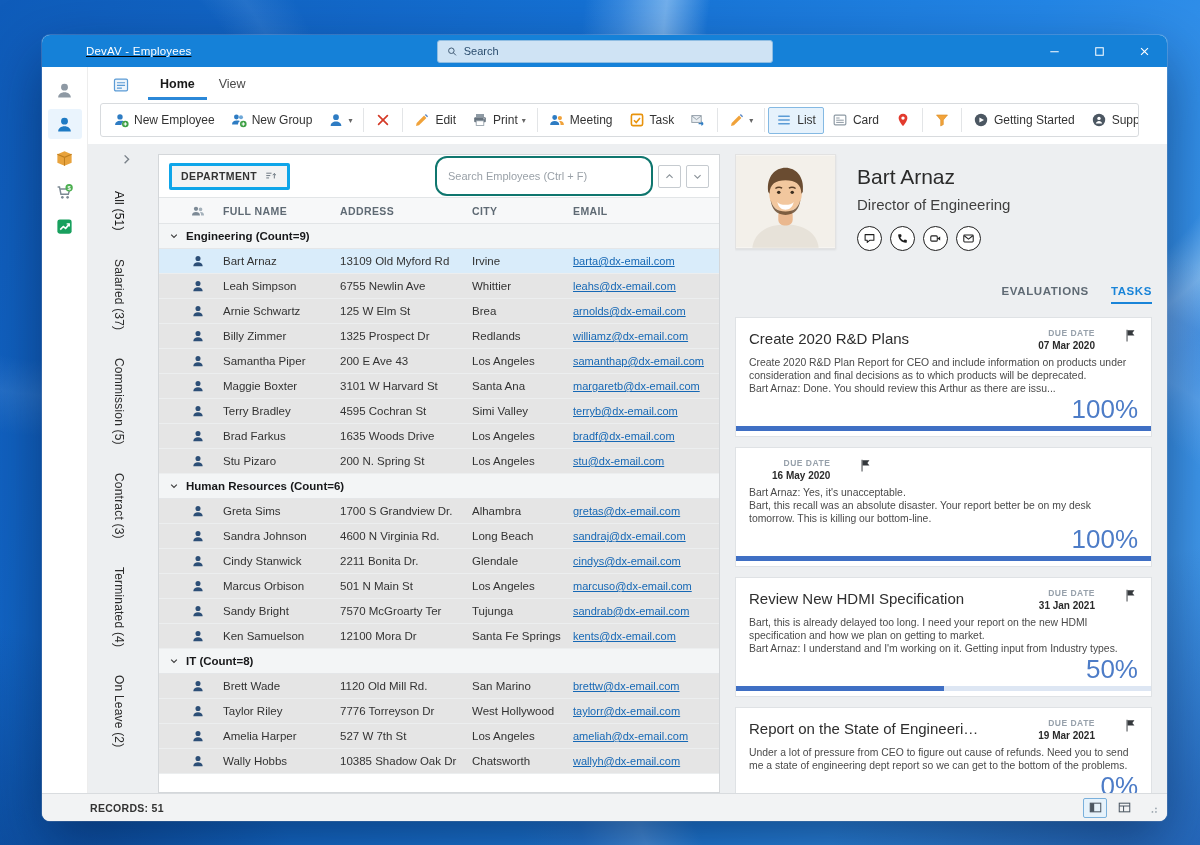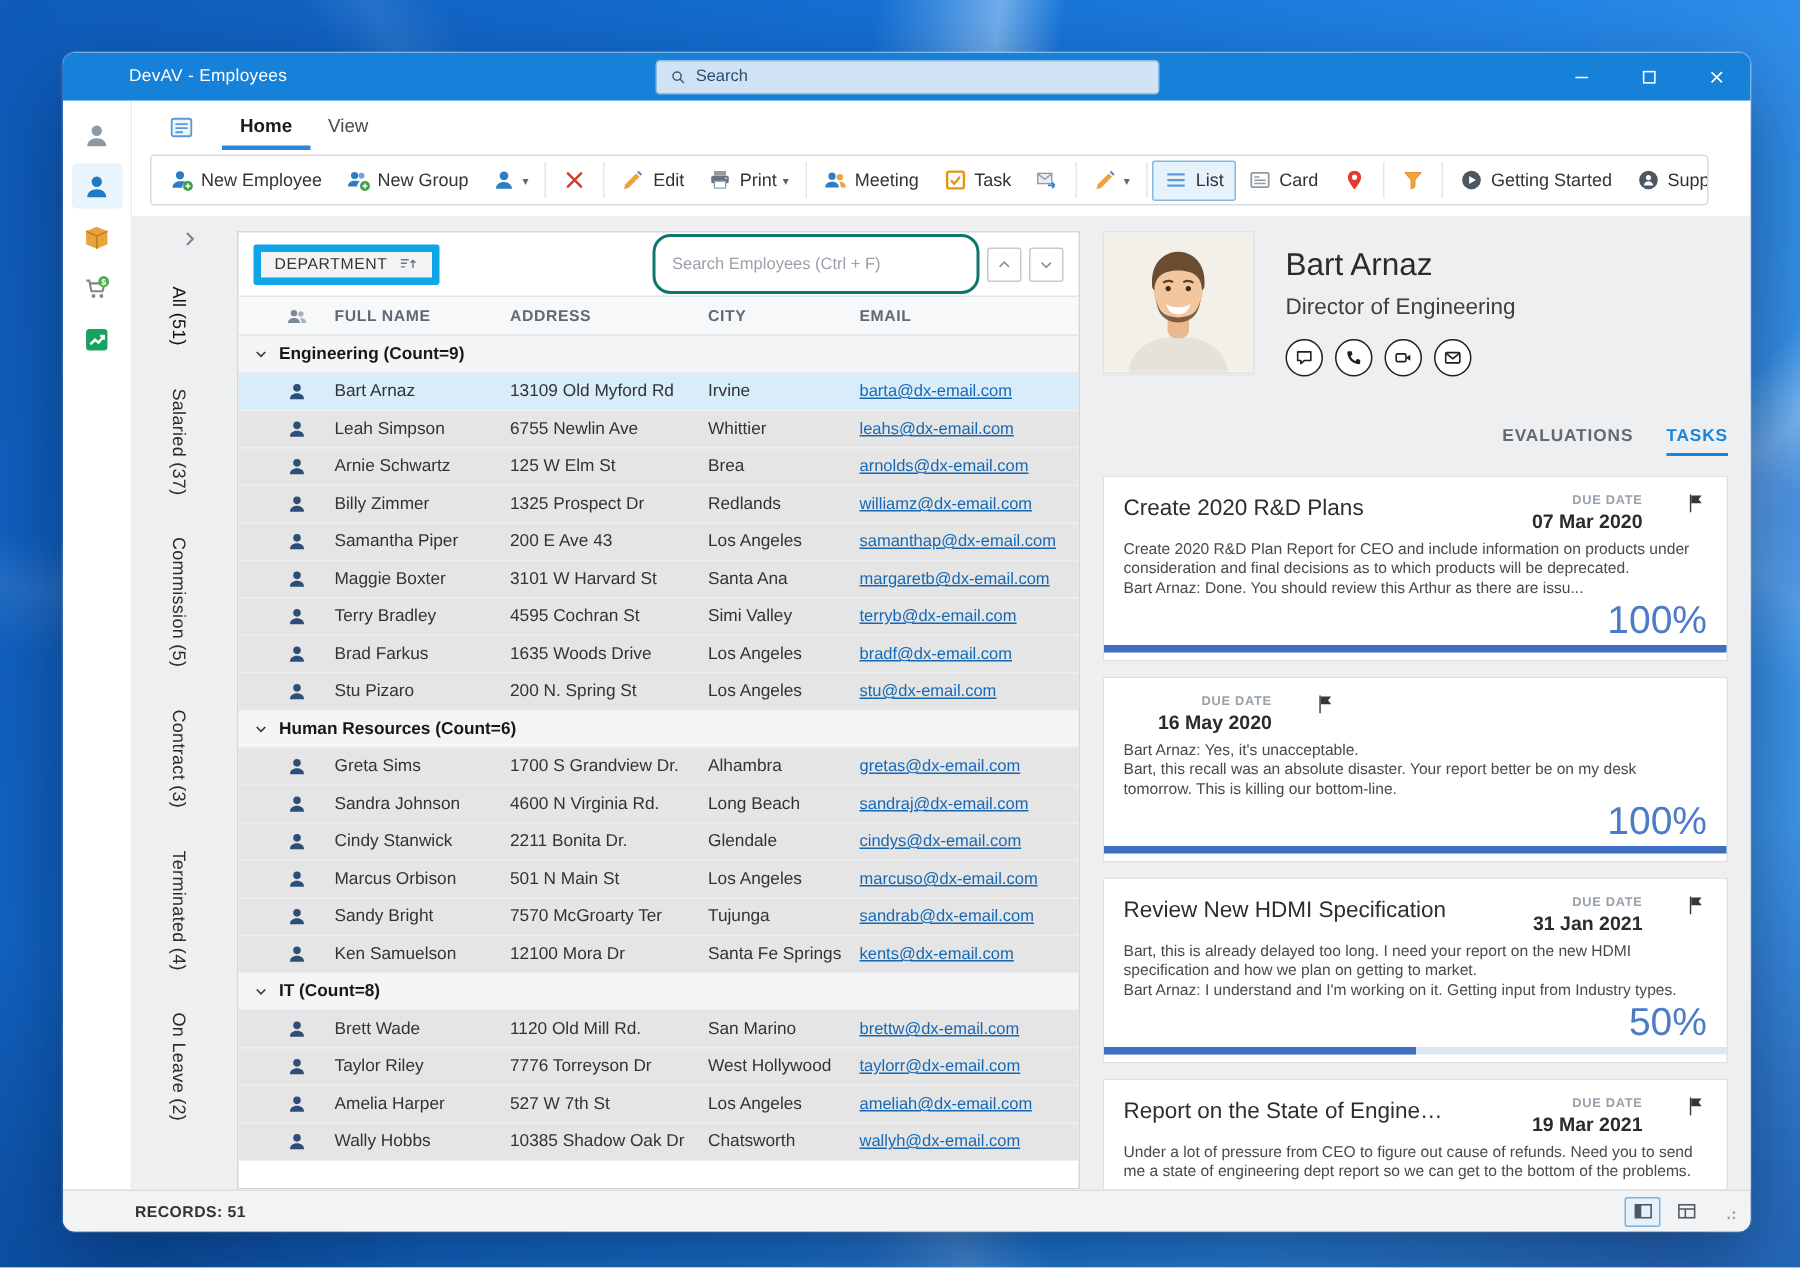--- a/index.html
+++ b/index.html
@@ -23,21 +23,21 @@
 
   
   .window{
     position:absolute; left:42px; top:35px; width:1125px; height:786px;
     border-radius:8px; overflow:hidden; background:#fff;
     box-shadow:0 24px 60px rgba(0,15,50,.5), 0 0 0 1px rgba(255,255,255,.18);
     display:flex; flex-direction:column;
   }
 
   
-  .titlebar{height:32px; background:#1581d8; display:flex; align-items:center; position:relative; flex:0 0 32px;}
+  .titlebar{height:32px; background:#1581d8; display:flex; align-items:center; position:relative; flex:0 0 32px;text-decoration:underline;}
   .tb-title{color:#fff; font-size:11.5px; margin-left:44px; letter-spacing:.2px;}
   .tb-search{
     position:absolute; left:50%; transform:translateX(-50%);
     width:336px; height:23px; border-radius:3px;
     background:#cfe3f4; border:1px solid #8fbde2;
     display:flex; align-items:center; padding:0 8px; gap:6px;
   }
   .tb-search .ic{width:13px; height:13px;}
   .tb-search input{border:none; outline:none; background:transparent; font-size:11px; color:#1d3b5a; width:100%; font-family:inherit;}
   .tb-search input::placeholder{color:#2b4d6e;}
@@ -80,21 +80,21 @@
   .filter-strip{width:62px; flex:0 0 62px; display:flex; flex-direction:column; align-items:center; padding-top:8px;}
   .strip-expand{width:15px; height:15px; cursor:pointer; align-self:center; margin-left:14px;}
   .strip-expand .ic{width:15px; height:15px;}
   .vtabs{margin-top:24px; display:flex; flex-direction:column; align-items:center; gap:28px;}
   .vtab{writing-mode:vertical-rl; font-size:12px; color:#2b2b2b; cursor:pointer; letter-spacing:.2px;}
   .vtab.active{color:#111;}
 
   
   .grid-card{width:562px; flex:0 0 562px; background:#fff; border:1px solid #d4d7da; margin:10px 0 0 8px; display:flex; flex-direction:column; overflow:hidden;}
   .grid-topbar{height:42px; flex:0 0 42px; display:flex; align-items:center; padding:0 10px; gap:5px;}
-  .dept-btn{height:27px; padding:0 9px; background:#f2f3f4; border:5px solid #0ea5e9; border-radius:2px; display:flex; align-items:center; gap:7px; font-size:10.5px; font-weight:normal; letter-spacing:.4px; color:#333; cursor:pointer; font-family:inherit;}
+  .dept-btn{height:27px; padding:0 9px; background:#f2f3f4; border:3px solid #0ea5e9; border-radius:2px; display:flex; align-items:center; gap:7px; font-size:10.5px; font-weight:bold; letter-spacing:.4px; color:#333; cursor:pointer; font-family:inherit;}
   .dept-btn .ic{width:14px; height:14px;}
   .grid-search{margin-left:auto; width:218px; height:40px; border:2px solid #0f766e; border-radius:12px; background:#fff; display:flex; padding:0 11px;}
   .grid-search input{border:none; outline:none; width:100%; font-size:11px; color:#333; background:transparent; font-family:inherit;}
   .grid-search input::placeholder{color:#9aa1a8;}
   .find-btn{width:23px; height:23px; border:1px solid #c6cbd0; background:#fff; border-radius:2px; display:flex; align-items:center; justify-content:center; cursor:pointer; padding:0;}
   .find-btn .ic{width:11px; height:11px;}
 
   .grid-header{display:flex; align-items:center; height:27px; flex:0 0 27px; background:#f7f8f9; border-top:1px solid #e2e5e7; border-bottom:1px solid #e2e5e7; font-size:10.5px; font-weight:bold; color:#5f6a74; letter-spacing:.4px;}
   .cell{overflow:hidden; white-space:nowrap; text-overflow:ellipsis;}
   .c-icon{width:56px; flex:0 0 56px; display:flex; justify-content:flex-end; padding-right:10px;}
@@ -126,21 +126,21 @@
   .detail-tabs{margin-top:34px; display:flex; justify-content:flex-end; gap:22px; flex:0 0 auto;}
   .dtab{font-size:11.5px; font-weight:bold; letter-spacing:.6px; color:#5f6a74; padding-bottom:5px; border-bottom:2px solid transparent; cursor:pointer;}
   .dtab.active{color:#1984d8; border-bottom-color:#1984d8;}
 
   .tasks{margin-top:13px; display:flex; flex-direction:column; gap:10px; flex:1; overflow:hidden;}
   .task-card{background:#fff; border:1px solid #dfe2e5; padding:10px 13px 0; flex:0 0 auto; cursor:default;}
   .tc-head{display:flex; align-items:flex-start; margin-bottom:5px;gap:20px;}
   .tc-title{font-size:15px; color:#2e2e2e; flex:1; white-space:nowrap; overflow:hidden; text-overflow:ellipsis; padding-right:10px; padding-top:2px;}
   .tc-due{text-align:right; margin-right:8px; flex:0 0 auto;}
   .tc-due-label{font-size:8.5px; font-weight:bold; color:#97a1ab; letter-spacing:.5px;}
-  .tc-due-date{font-size:13px; font-weight:bold; color:#2b2b2b; margin-top:2px;padding-left:23px;}
+  .tc-due-date{font-size:10px; font-weight:bold; color:#2b2b2b; margin-top:2px;padding-left:23px;}
   .tc-flag{width:15px; height:15px; flex:0 0 15px;}
   .tc-flag .ic{width:15px; height:15px;}
   .tc-desc{font-size:10.4px; line-height:1.26; color:#4a4a4a;}
   .tc-pct{text-align:right; font-size:26px; line-height:.95; color:#4d7cc7; margin-top:2px;}
   .tc-bar{height:5px; background:#dde6f3; margin:4px -13px 5px; position:relative;}
   .tc-fill{height:100%; background:#3f6fc4;}
 
   
   .statusbar{height:28px; flex:0 0 28px; background:#f2f3f4; border-top:1px solid #d9dcdf; display:flex; align-items:center; padding:0 8px 0 48px;}
   .sb-records{font-size:10.5px; font-weight:bold; color:#333; letter-spacing:.3px;}

